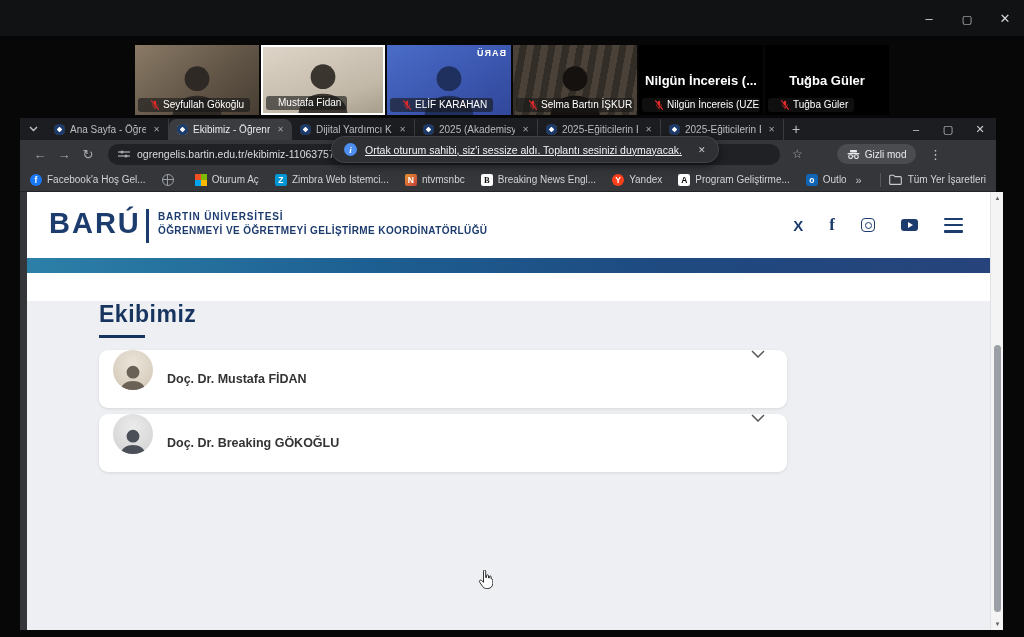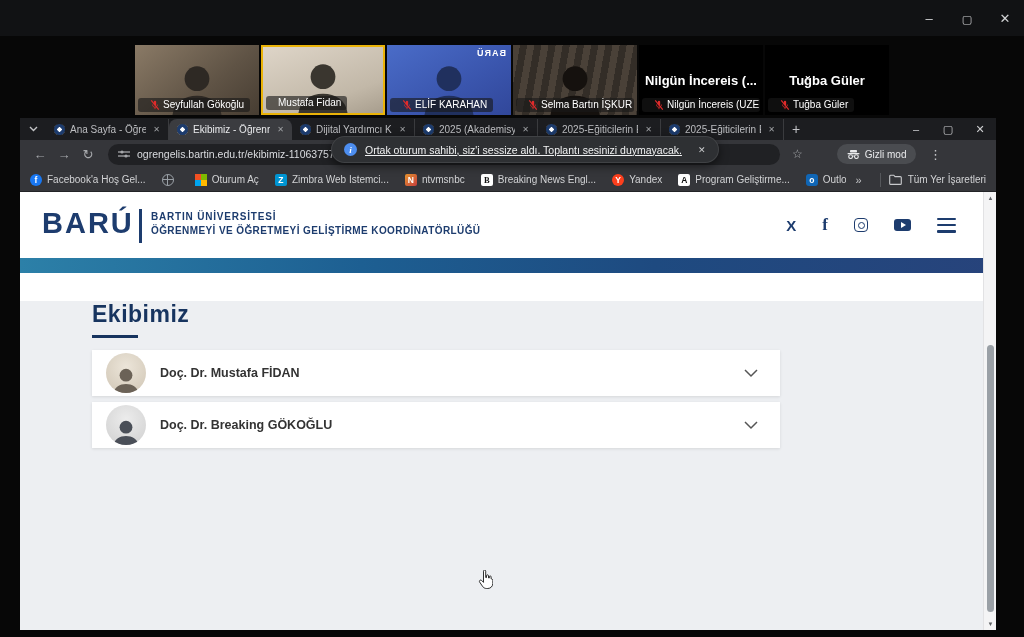--- a/index.html
+++ b/index.html
@@ -8,21 +8,21 @@
   .screen { position:relative; width:1024px; height:637px; background:#070707; overflow:hidden; }
 
   
   .zoom-titlebar { position:absolute; left:0; top:0; width:1024px; height:36px; background:#111214;
     display:flex; justify-content:flex-end; align-items:center; gap:0; }
   .wc { width:38px; text-align:center; color:#d2d3d5; font-size:13px; cursor:default; }
   .wc-min::before{content:"–";} .wc-max::before{content:"▢"; font-size:11px;} .wc-close::before{content:"✕";}
 
   .video-strip { position:absolute; left:135px; top:45px; height:70px; display:flex; gap:2px; }
   .p-tile { position:relative; width:124px; height:70px; background:#000; overflow:hidden; flex:none; }
-  .p-tile.active { border:2px solid #eab308; }
+  .p-tile.active { border:2px solid #ffffff; }
   .v-photo { position:absolute; inset:0; }
   .p-tile:nth-of-type(1) .v-photo { background:linear-gradient(140deg,#8a7a66,#5f5345 60%,#473d32); }
   .p-tile:nth-of-type(2) .v-photo { background:linear-gradient(160deg,#ded5c8,#c2b8a8 70%,#a79d8d); }
   .p-tile:nth-of-type(3) .v-photo { background:linear-gradient(150deg,#4a6cc8,#3a55ad 60%,#31479a); }
   .p-tile:nth-of-type(4) .v-photo { background:repeating-linear-gradient(100deg,#4a4138 0 7px,#332d27 7px 14px); }
   .sil { position:absolute; left:50%; bottom:-4px; transform:translateX(-50%); width:62px; height:62px; }
   .p-tile:nth-of-type(1) .sil{ color:#2e2924; } .p-tile:nth-of-type(2) .sil{ color:#3a362f; }
   .p-tile:nth-of-type(3) .sil{ color:#20305e; } .p-tile:nth-of-type(4) .sil{ color:#15110e; }
   .watermark { position:absolute; top:3px; right:5px; color:#fff; font-size:9px; font-weight:bold;
     transform:scaleX(-1); letter-spacing:1px; }
@@ -83,21 +83,21 @@
   .icon-ntv{ background:linear-gradient(135deg,#e8962e,#c53d3d); color:#fff; } .icon-ntv::before{content:"N";}
   .icon-breaking{ background:#fff; color:#111; font-family:"Liberation Serif",serif; } .icon-breaking::before{content:"B";}
   .icon-yandex{ background:#fc3f1d; color:#fff; border-radius:50%; } .icon-yandex::before{content:"Y";}
   .icon-adoc{ background:#fff; color:#111; } .icon-adoc::before{content:"A";}
   .icon-outlook{ background:#1066b5; color:#fff; border-radius:3px; } .icon-outlook::before{content:"o";}
   .bm-overflow { font-size:11px; color:#c3c4c7; padding:0 10px; }
   .bm-divider { width:1px; height:14px; background:#55575b; margin:0 8px; }
   .all-bm { display:flex; align-items:center; gap:6px; font-size:10px; color:#d2d3d5; white-space:nowrap; }
 
   
-  .webpage { position:absolute; left:0; top:74px; width:100%; height:438px; background:#fff; overflow:hidden; }
+  .webpage { position:absolute; left:7px; top:74px; width:100%; height:438px; background:#fff; overflow:hidden; }
   .site-header { position:relative; height:66px; background:#fff; }
   .logo-text { position:absolute; left:22px; top:15px; color:#1d3c6e; font-size:29px; font-weight:bold; letter-spacing:2px; }
   .logo-divider { position:absolute; left:119px; top:17px; width:3px; height:34px; background:#1d3c6e; }
   .org-lines { position:absolute; left:131px; top:19px; color:#1d3c6e; }
   .org-line1 { font-size:10px; font-weight:bold; letter-spacing:.8px; }
   .org-line2 { font-size:10px; font-weight:bold; letter-spacing:.4px; margin-top:3px; }
   .header-right { position:absolute; right:40px; top:0; height:66px; display:flex; align-items:center; gap:26px; color:#1d3c6e; }
   .soc-x { font-weight:bold; font-size:15px; }
   .soc-f { font-weight:bold; font-size:17px; font-family:"Liberation Serif",serif; }
   .soc-ig { width:14px; height:14px; border:1.6px solid #1d3c6e; border-radius:4px; display:flex; align-items:center; justify-content:center; }
@@ -106,22 +106,22 @@
   .soc-yt::before { content:""; border-left:5px solid #fff; border-top:3px solid transparent; border-bottom:3px solid transparent; margin-left:1px; }
   .hamburger { width:19px; height:15px; display:flex; flex-direction:column; justify-content:space-between; }
   .hamburger i { display:block; height:2.6px; background:#1d3c6e; border-radius:1px; }
 
   .banner { height:15px; background:linear-gradient(90deg,#2c80a8,#1d5f92 35%,#1e4a80 65%,#27437b); }
 
   .content { height:357px; background:#edeff2; }
   .page-heading { margin:28px 0 0 72px; color:#17345f; font-size:23px; font-weight:bold; letter-spacing:.5px; }
   .heading-underline { margin:7px 0 0 72px; width:46px; height:3px; background:#17345f; }
   .team-list { margin:12px 0 0 72px; width:688px; }
-  .card { position:relative; width:688px; height:46px; background:#fff; border-radius:0;
-    box-shadow:0 1px 3px rgba(0,0,0,.10); margin-bottom:6px; display:flex; align-items:center; padding:0 22px 0 14px; }
+  .card { position:relative; width:688px; height:58px; background:#fff; border-radius:9px;
+    box-shadow:0 1px 3px rgba(0,0,0,.10); margin-bottom:6px; display:flex; padding:0 22px 0 14px; }
   .avatar { width:40px; height:40px; border-radius:50%; overflow:hidden; position:relative; flex:none;
     background:radial-gradient(circle at 50% 35%,#ece5d9,#cfc5b4); }
   .card:nth-of-type(2) .avatar { background:radial-gradient(circle at 50% 35%,#ececec,#cfcfcf); }
   .card:nth-of-type(3) .avatar { background:radial-gradient(circle at 50% 35%,#efe9e0,#d4cabb); }
   .card:nth-of-type(4) .avatar { background:radial-gradient(circle at 40% 35%,#2a72c0,#143f7c); }
   .avatar svg { position:absolute; left:50%; bottom:-3px; transform:translateX(-50%); width:32px; height:32px; color:#6b6257; }
   .card:nth-of-type(2) .avatar svg { color:#4a4f58; }
   .card:nth-of-type(4) .avatar svg { color:#1b1d26; }
   .card-text { margin-left:14px; display:flex; flex-direction:column; justify-content:center; gap:2px; flex:1; }
   .member-name { font-size:12.5px; font-weight:bold; color:#333; }

